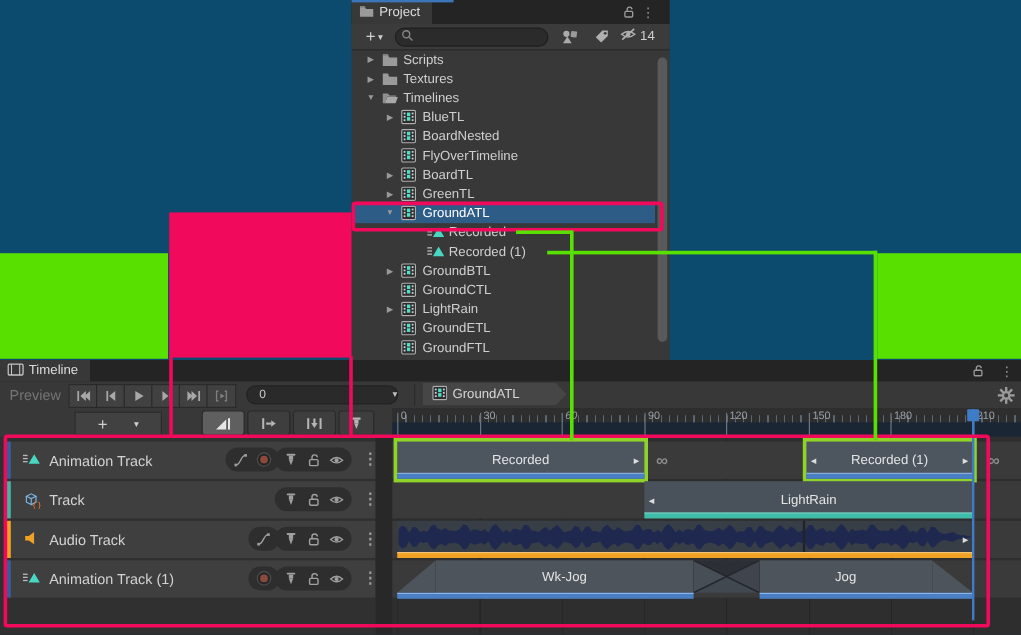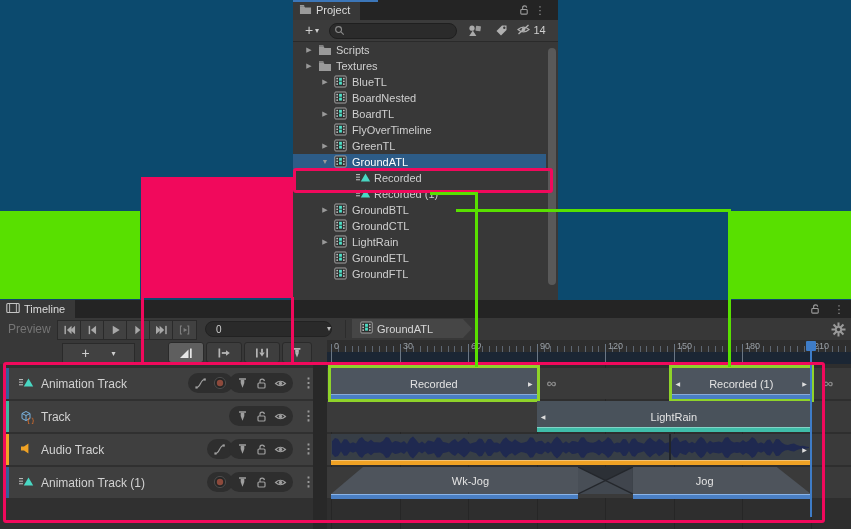--- a/index.html
+++ b/index.html
@@ -162,20 +162,28 @@
         </div>
         <div class="tree-row">
           <span class="tree-arrow" style="left: 11px;">▶</span>
           <span class="tree-icon" style="left: 25px;"><svg width="14" height="13" viewBox="0 0 14 13">
               <path d="M1 3.4h4.4l1.2 1.5H13v7H1z" fill="#9a9a9a"></path>
               <path d="M1 3.4V2.3h4.2l.9 1.1z" fill="#9a9a9a"></path>
             </svg></span>
           <span class="tree-label" style="left: 43px;">Textures</span>
         </div>
         <div class="tree-row">
+          <span class="tree-arrow" style="left: 11px;">▼</span>
+          <span class="tree-icon" style="left: 25px;"><svg width="14" height="13" viewBox="0 0 14 13">
+              <path d="M1 3h4.4l1.2 1.5H12v1.2H4.6L3 11H1z" fill="#8f8f8f"></path>
+              <path d="M4.7 5.9H13.6L11.6 11H2.8z" fill="#a8a8a8"></path>
+            </svg></span>
+          <span class="tree-label" style="left: 43px;">Timelines</span>
+        </div>
+        <div class="tree-row">
           <span class="tree-arrow" style="left: 27px;">▶</span>
           <span class="tree-icon" style="left: 41px;"><svg width="13" height="13" viewBox="0 0 13 13">
               <rect x="0.8" y="1" width="11.4" height="11" rx="1" fill="#2d2d2d" stroke="#b0b0b0" stroke-width="0.9"></rect>
               <rect x="2.4" y="2.8" width="1.5" height="1.5" fill="#cfcfcf"></rect>
               <rect x="2.4" y="5.6" width="1.5" height="1.5" fill="#cfcfcf"></rect>
               <rect x="2.4" y="8.4" width="1.5" height="1.5" fill="#cfcfcf"></rect>
               <rect x="9.1" y="2.8" width="1.5" height="1.5" fill="#cfcfcf"></rect>
               <rect x="9.1" y="5.6" width="1.5" height="1.5" fill="#cfcfcf"></rect>
               <rect x="9.1" y="8.4" width="1.5" height="1.5" fill="#cfcfcf"></rect>
               <rect x="5.1" y="2.8" width="2.8" height="3" fill="#4ee0c8"></rect>
@@ -191,47 +199,47 @@
               <rect x="2.4" y="8.4" width="1.5" height="1.5" fill="#cfcfcf"></rect>
               <rect x="9.1" y="2.8" width="1.5" height="1.5" fill="#cfcfcf"></rect>
               <rect x="9.1" y="5.6" width="1.5" height="1.5" fill="#cfcfcf"></rect>
               <rect x="9.1" y="8.4" width="1.5" height="1.5" fill="#cfcfcf"></rect>
               <rect x="5.1" y="2.8" width="2.8" height="3" fill="#4ee0c8"></rect>
               <rect x="5.1" y="6.6" width="2.8" height="3" fill="#4ee0c8"></rect>
             </svg></span>
           <span class="tree-label" style="left: 59px;">BoardNested</span>
         </div>
         <div class="tree-row">
+          <span class="tree-icon" style="left: 41px;"><svg width="13" height="13" viewBox="0 0 13 13">
+              <rect x="0.8" y="1" width="11.4" height="11" rx="1" fill="#2d2d2d" stroke="#b0b0b0" stroke-width="0.9"></rect>
+              <rect x="2.4" y="2.8" width="1.5" height="1.5" fill="#cfcfcf"></rect>
+              <rect x="2.4" y="5.6" width="1.5" height="1.5" fill="#cfcfcf"></rect>
+              <rect x="2.4" y="8.4" width="1.5" height="1.5" fill="#cfcfcf"></rect>
+              <rect x="9.1" y="2.8" width="1.5" height="1.5" fill="#cfcfcf"></rect>
+              <rect x="9.1" y="5.6" width="1.5" height="1.5" fill="#cfcfcf"></rect>
+              <rect x="9.1" y="8.4" width="1.5" height="1.5" fill="#cfcfcf"></rect>
+              <rect x="5.1" y="2.8" width="2.8" height="3" fill="#4ee0c8"></rect>
+              <rect x="5.1" y="6.6" width="2.8" height="3" fill="#4ee0c8"></rect>
+            </svg></span>
+          <span class="tree-label" style="left: 59px;">FlyOverTimeline</span>
+        </div>
+        <div class="tree-row">
           <span class="tree-arrow" style="left: 27px;">▶</span>
           <span class="tree-icon" style="left: 41px;"><svg width="13" height="13" viewBox="0 0 13 13">
               <rect x="0.8" y="1" width="11.4" height="11" rx="1" fill="#2d2d2d" stroke="#b0b0b0" stroke-width="0.9"></rect>
               <rect x="2.4" y="2.8" width="1.5" height="1.5" fill="#cfcfcf"></rect>
               <rect x="2.4" y="5.6" width="1.5" height="1.5" fill="#cfcfcf"></rect>
               <rect x="2.4" y="8.4" width="1.5" height="1.5" fill="#cfcfcf"></rect>
               <rect x="9.1" y="2.8" width="1.5" height="1.5" fill="#cfcfcf"></rect>
               <rect x="9.1" y="5.6" width="1.5" height="1.5" fill="#cfcfcf"></rect>
               <rect x="9.1" y="8.4" width="1.5" height="1.5" fill="#cfcfcf"></rect>
               <rect x="5.1" y="2.8" width="2.8" height="3" fill="#4ee0c8"></rect>
               <rect x="5.1" y="6.6" width="2.8" height="3" fill="#4ee0c8"></rect>
             </svg></span>
           <span class="tree-label" style="left: 59px;">BoardTL</span>
-        </div>
-        <div class="tree-row">
-          <span class="tree-icon" style="left: 41px;"><svg width="13" height="13" viewBox="0 0 13 13">
-              <rect x="0.8" y="1" width="11.4" height="11" rx="1" fill="#2d2d2d" stroke="#b0b0b0" stroke-width="0.9"></rect>
-              <rect x="2.4" y="2.8" width="1.5" height="1.5" fill="#cfcfcf"></rect>
-              <rect x="2.4" y="5.6" width="1.5" height="1.5" fill="#cfcfcf"></rect>
-              <rect x="2.4" y="8.4" width="1.5" height="1.5" fill="#cfcfcf"></rect>
-              <rect x="9.1" y="2.8" width="1.5" height="1.5" fill="#cfcfcf"></rect>
-              <rect x="9.1" y="5.6" width="1.5" height="1.5" fill="#cfcfcf"></rect>
-              <rect x="9.1" y="8.4" width="1.5" height="1.5" fill="#cfcfcf"></rect>
-              <rect x="5.1" y="2.8" width="2.8" height="3" fill="#4ee0c8"></rect>
-              <rect x="5.1" y="6.6" width="2.8" height="3" fill="#4ee0c8"></rect>
-            </svg></span>
-          <span class="tree-label" style="left: 59px;">FlyOverTimeline</span>
         </div>
         <div class="tree-row">
           <span class="tree-arrow" style="left: 27px;">▶</span>
           <span class="tree-icon" style="left: 41px;"><svg width="13" height="13" viewBox="0 0 13 13">
               <rect x="0.8" y="1" width="11.4" height="11" rx="1" fill="#2d2d2d" stroke="#b0b0b0" stroke-width="0.9"></rect>
               <rect x="2.4" y="2.8" width="1.5" height="1.5" fill="#cfcfcf"></rect>
               <rect x="2.4" y="5.6" width="1.5" height="1.5" fill="#cfcfcf"></rect>
               <rect x="2.4" y="8.4" width="1.5" height="1.5" fill="#cfcfcf"></rect>
               <rect x="9.1" y="2.8" width="1.5" height="1.5" fill="#cfcfcf"></rect>
               <rect x="9.1" y="5.6" width="1.5" height="1.5" fill="#cfcfcf"></rect>

